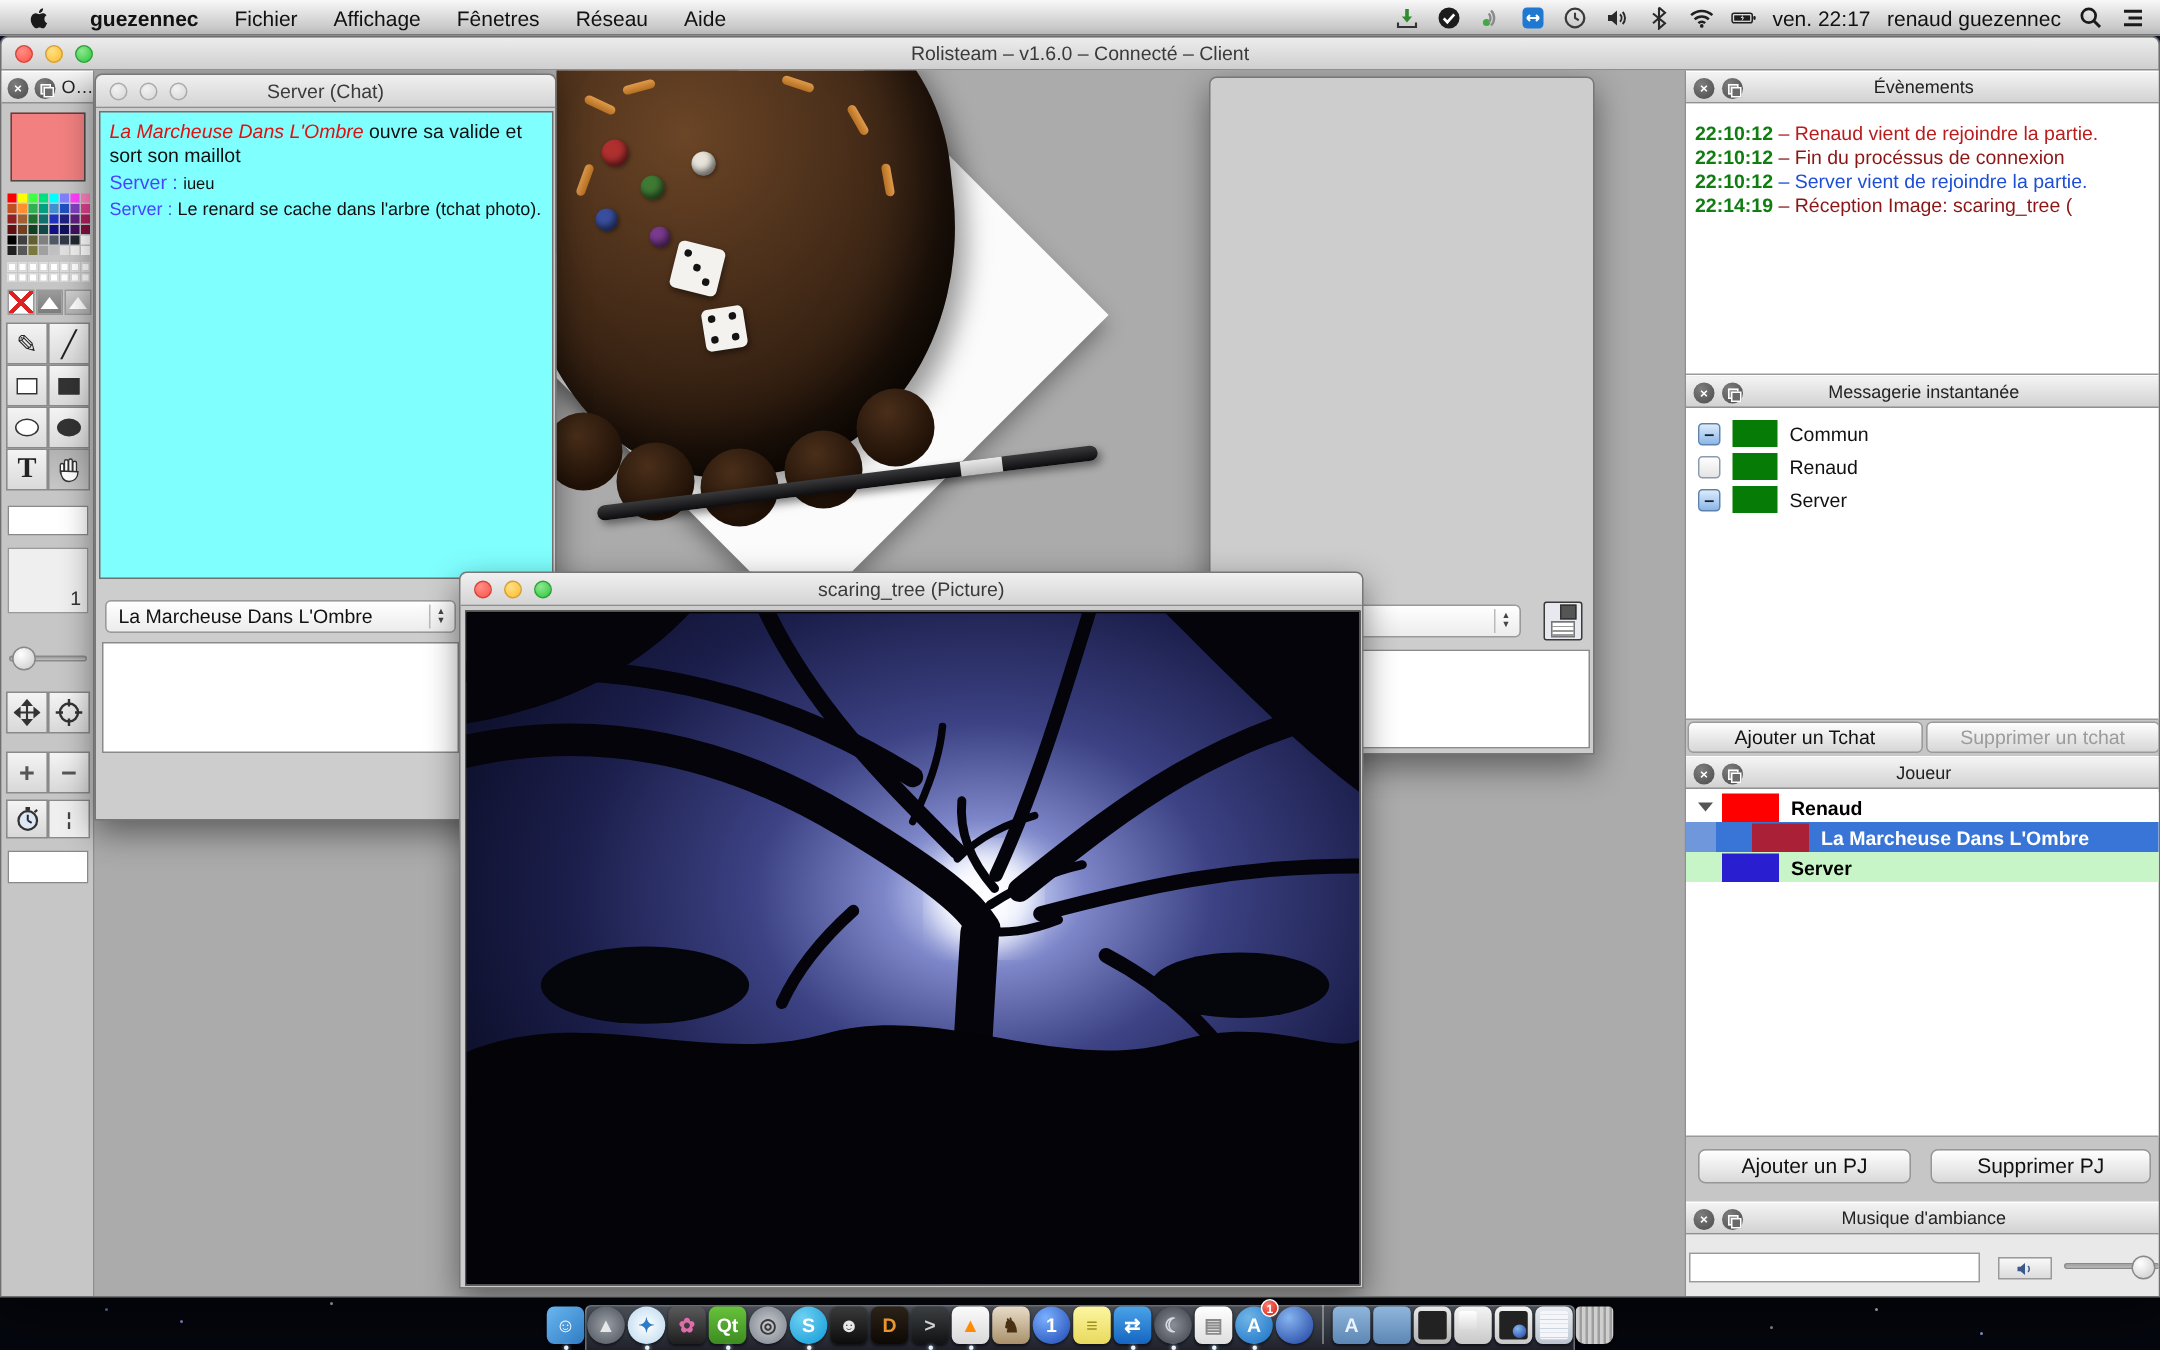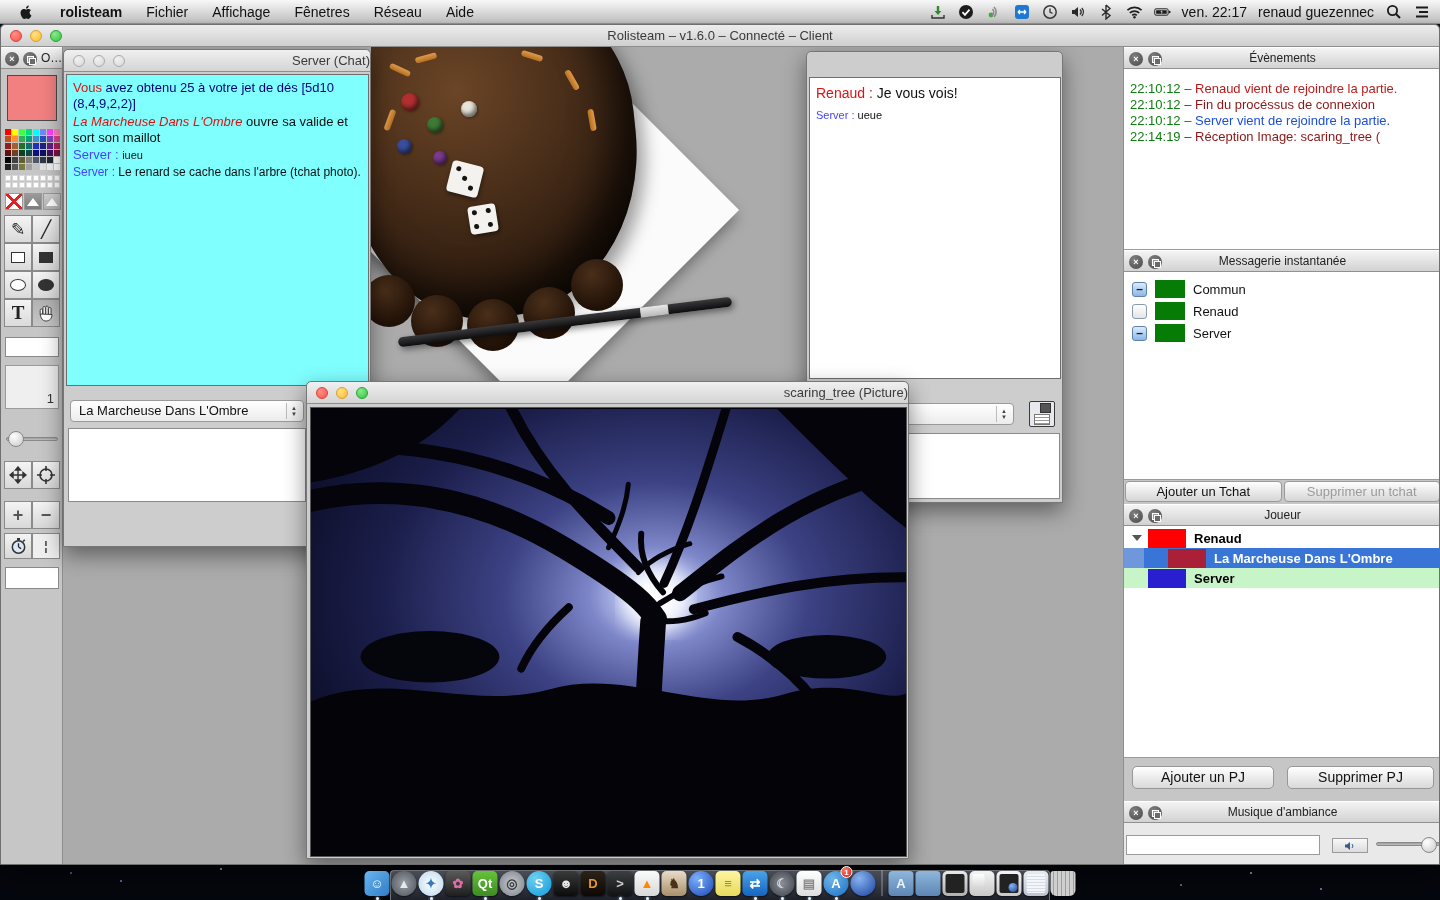--- a/index.html
+++ b/index.html
@@ -95,40 +95,40 @@
   .groove { position:absolute; left:0; right:0; top:6px; height:4px; border-radius:2px; background:linear-gradient(#9a9a9a,#c2c2c2); border:1px solid #8a8a8a; }
   .knob { position:absolute; width:16px; height:16px; border-radius:50%; top:0;
           background:radial-gradient(circle at 35% 30%,#fff,#c8c8c8); border:1px solid #888; }
   .pair { position:absolute; left:3px; display:grid; grid-template-columns:28px 28px; }
   .pbtn { width:28px; height:28px; border:1px solid #8a8a8a; background:linear-gradient(#f4f4f4,#d8d8d8);
           display:flex; align-items:center; justify-content:center; font-size:18px; font-weight:bold; color:#555; }
 
   
   .child { position:absolute; border:1px solid #777; border-radius:5px 5px 0 0; background:#cdcdcd;
            box-shadow:0 8px 22px rgba(0,0,0,.45); }
-  .child .titlebar { background:linear-gradient(#f0f0f0,#d4d4d4);text-align:right; }
+  .child .titlebar { background:linear-gradient(#f0f0f0,#d4d4d4); }
   .chat-view { position:absolute; border:1px solid #6f6f6f; background:#fff; overflow:hidden; padding:5px 6px; }
   .chat-line { line-height:1.25; margin-bottom:1px; word-wrap:break-word; }
   .combo { position:absolute; height:22px; background:linear-gradient(#fff,#ececec); border:1px solid #9a9a9a;
            border-radius:4px; font-size:13px; color:#111; line-height:20px; padding:0 20px 0 8px; }
   .combo .stepper { position:absolute; right:2px; top:2px; bottom:2px; width:15px; border-left:1px solid #bbb;
            display:flex; flex-direction:column; align-items:center; justify-content:center; font-size:6px; color:#444; line-height:6px; }
   .chat-input { position:absolute; background:#fff; border:1px solid #8a8a8a; }
   .floppy { position:absolute; width:26px; height:26px; background:#e8e8ef; border:1.5px solid #3a3a3a; border-radius:2px; }
   .floppy::before { content:""; position:absolute; right:3px; top:1px; width:9px; height:8px; background:#555; border:1px solid #333; }
   .floppy::after { content:""; position:absolute; left:4px; bottom:1px; width:14px; height:9px; background:repeating-linear-gradient(#fff,#fff 2px,#999 2px,#999 3px); border:1px solid #777; }
 
   
   #tree-img { position:absolute; left:3px; top:25px; width:597px; height:450px; border:1px solid #555; background:#000; }
 
   
   #right-col { position:absolute; left:1122px; top:0; width:318px; height:819px; background:#c6c6c6; border-left:1px solid #8f8f8f; }
   .rc-body { position:absolute; left:0; right:0; background:#fff; border-bottom:1px solid #9a9a9a; overflow:hidden; }
   .evt { font-size:13px; line-height:16px; padding:0 6px; white-space:nowrap; }
-  .evt .t { font-weight:normal; }
+  .evt .t { font-weight:bold; }
   .msg-row { position:relative; height:22px; display:flex; align-items:center; gap:8px; padding-left:8px; }
   .cbx { width:15px; height:15px; border-radius:3px; border:1px solid #8a9ab0; background:linear-gradient(#fff,#e4e4e4); 
          color:#1a3a6e; font-weight:bold; font-size:12px; line-height:13px; text-align:center; }
   .cbx.partial { background:linear-gradient(#dcebfb,#8cb6e8); border-color:#5d82ab; color:#123; }
   .colorbox { width:30px; height:18px; }
   .msg-label { font-size:13px; color:#111; }
   .btn-strip { position:absolute; left:0; right:0; display:flex; gap:2px; padding:0 1px; }
   .qbtn { flex:1; height:21px; background:linear-gradient(#fefefe,#d6d6d6); border:1px solid #9a9a9a; border-radius:4px;
           font-size:13px; color:#111; text-align:center; line-height:19px; }
   .qbtn.disabled { color:#9b9b9b; }
@@ -173,21 +173,21 @@
 <div id="root" data-name="screen">
   <div id="desktop" data-name="desktop-background">
       <div class="stars" data-name="stars"></div>
     </div>
 
   <div id="menubar" data-name="menu-bar">
     <div class="left">
       <svg class="apple" data-name="apple-menu-icon" viewBox="0 0 16 16">
           <path fill="#1a1a1a" d="M11.6 8.6c0-1.6 1.3-2.4 1.4-2.4-.8-1.1-2-1.3-2.4-1.3-1-.1-2 .6-2.5.6-.5 0-1.3-.6-2.2-.6-1.1 0-2.2.7-2.8 1.7-1.2 2-.3 5 .9 6.6.6.8 1.2 1.7 2.1 1.7.9 0 1.2-.5 2.2-.5 1 0 1.3.5 2.2.5.9 0 1.5-.8 2-1.6.6-.9.9-1.8.9-1.9 0 0-1.8-.7-1.8-2.8zM10 3.7c.5-.6.8-1.4.7-2.2-.7 0-1.5.5-2 1-.4.5-.8 1.3-.7 2.1.8.1 1.6-.4 2-.9z"></path>
         </svg>
-      <span class="menu-item app" data-name="menu-app">rolisteam</span>
+      <span class="menu-item app" data-name="menu-app">guezennec</span>
       <span id="menu-items" data-name="menu-items"><span class="menu-item" data-name="menu-fichier">Fichier</span><span class="menu-item" data-name="menu-affichage">Affichage</span><span class="menu-item" data-name="menu-fênetres">Fênetres</span><span class="menu-item" data-name="menu-réseau">Réseau</span><span class="menu-item" data-name="menu-aide">Aide</span></span>
     </div>
     <div class="right">
       <span class="sicon" data-name="download-status-icon">
           <svg width="16" height="16" viewBox="0 0 16 16">
             <path d="M8 2v7" stroke="#2e8b2e" stroke-width="2.4"></path>
             <path d="M4.6 7l3.4 4 3.4-4z" fill="#2e8b2e"></path>
             <path d="M2 11v3h12v-3" stroke="#333" stroke-width="1.4" fill="none"></path>
           </svg>
         </span>
@@ -459,40 +459,35 @@
       <div class="child" style="left:62px;top:2px;width:308px;height:498px;" data-name="server-chat-window">
         <div class="titlebar" data-name="server-chat-titlebar">
           <div class="lights">
             <div class="light gray" data-name="close-button"></div>
             <div class="light gray" data-name="minimize-button"></div>
             <div class="light gray" data-name="zoom-button"></div>
           </div>
           <span data-name="window-title">Server (Chat)</span>
         </div>
         <div class="chat-view" id="server-chat-view" style="left:2px;top:24px;width:303px;height:312px;background:#80ffff;font-size:13px;" data-name="server-chat-messages">
-            <div class="chat-line" data-name="chat-message"><span data-name="chat-segment" style="color: rgb(224, 16, 16); font-size: 13px;">Vous</span><span data-name="chat-segment" style="color: rgb(0, 0, 127); font-size: 13px;"> avez obtenu 25 à votre jet de dés [5d10 (8,4,9,2,2)]</span></div>
             <div class="chat-line" data-name="chat-message"><span data-name="chat-segment" style="color: rgb(224, 16, 16); font-size: 13px; font-style: italic;">La Marcheuse Dans L'Ombre</span><span data-name="chat-segment" style="color: rgb(16, 16, 16); font-size: 13px;"> ouvre sa valide et sort son maillot</span></div>
             <div class="chat-line" data-name="chat-message"><span data-name="chat-segment" style="color: rgb(69, 69, 255); font-size: 13px;">Server</span><span data-name="chat-segment" style="color: rgb(69, 69, 255); font-size: 13px;"> : </span><span data-name="chat-segment" style="color: rgb(16, 16, 16); font-size: 11px;">iueu</span></div>
             <div class="chat-line" data-name="chat-message"><span data-name="chat-segment" style="color: rgb(69, 69, 255); font-size: 12px;">Server</span><span data-name="chat-segment" style="color: rgb(69, 69, 255); font-size: 12px;"> : </span><span data-name="chat-segment" style="color: rgb(16, 16, 16); font-size: 12px;">Le renard se cache dans l'arbre (tchat photo).</span></div>
           </div>
         <div class="combo" style="left:6px;top:350px;width:234px;" data-name="server-character-combo">
           <span data-name="combo-value">La Marcheuse Dans L'Ombre</span>
           <span class="stepper" data-name="stepper-arrows-icon">
               <span>▲</span>
               <span>▼</span>
             </span>
         </div>
         <div class="chat-input" style="left:4px;top:378px;width:238px;height:74px;" data-name="server-chat-input"></div>
       </div>
 
       <div class="child" style="left:805px;top:4px;width:257px;height:452px;" data-name="commun-chat-window">
-        <div class="chat-view" id="commun-chat-view" style="left:2px;top:25px;width:252px;height:302px;" data-name="commun-chat-messages">
-            <div class="chat-line" data-name="chat-message"><span data-name="chat-segment" style="color: rgb(224, 16, 16); font-size: 14px;">Renaud</span><span data-name="chat-segment" style="color: rgb(224, 16, 16); font-size: 14px;"> : </span><span data-name="chat-segment" style="color: rgb(16, 16, 16); font-size: 14px;">Je vous vois!</span></div>
-            <div class="chat-line" data-name="chat-message"><span data-name="chat-segment" style="color: rgb(69, 69, 255); font-size: 11px;">Server</span><span data-name="chat-segment" style="color: rgb(69, 69, 255); font-size: 11px;"> : </span><span data-name="chat-segment" style="color: rgb(16, 16, 16); font-size: 11px;">ueue</span></div>
-          </div>
         <div class="combo" style="left:55px;top:351px;width:152px;" data-name="commun-character-combo">
           <span class="stepper" data-name="stepper-arrows-icon">
               <span>▲</span>
               <span>▼</span>
             </span>
         </div>
         <div class="floppy" style="left:222px;top:349px;" data-name="save-chat-icon"></div>
         <div class="chat-input" style="left:4px;top:381px;width:249px;height:66px;" data-name="commun-chat-input"></div>
       </div>
 

